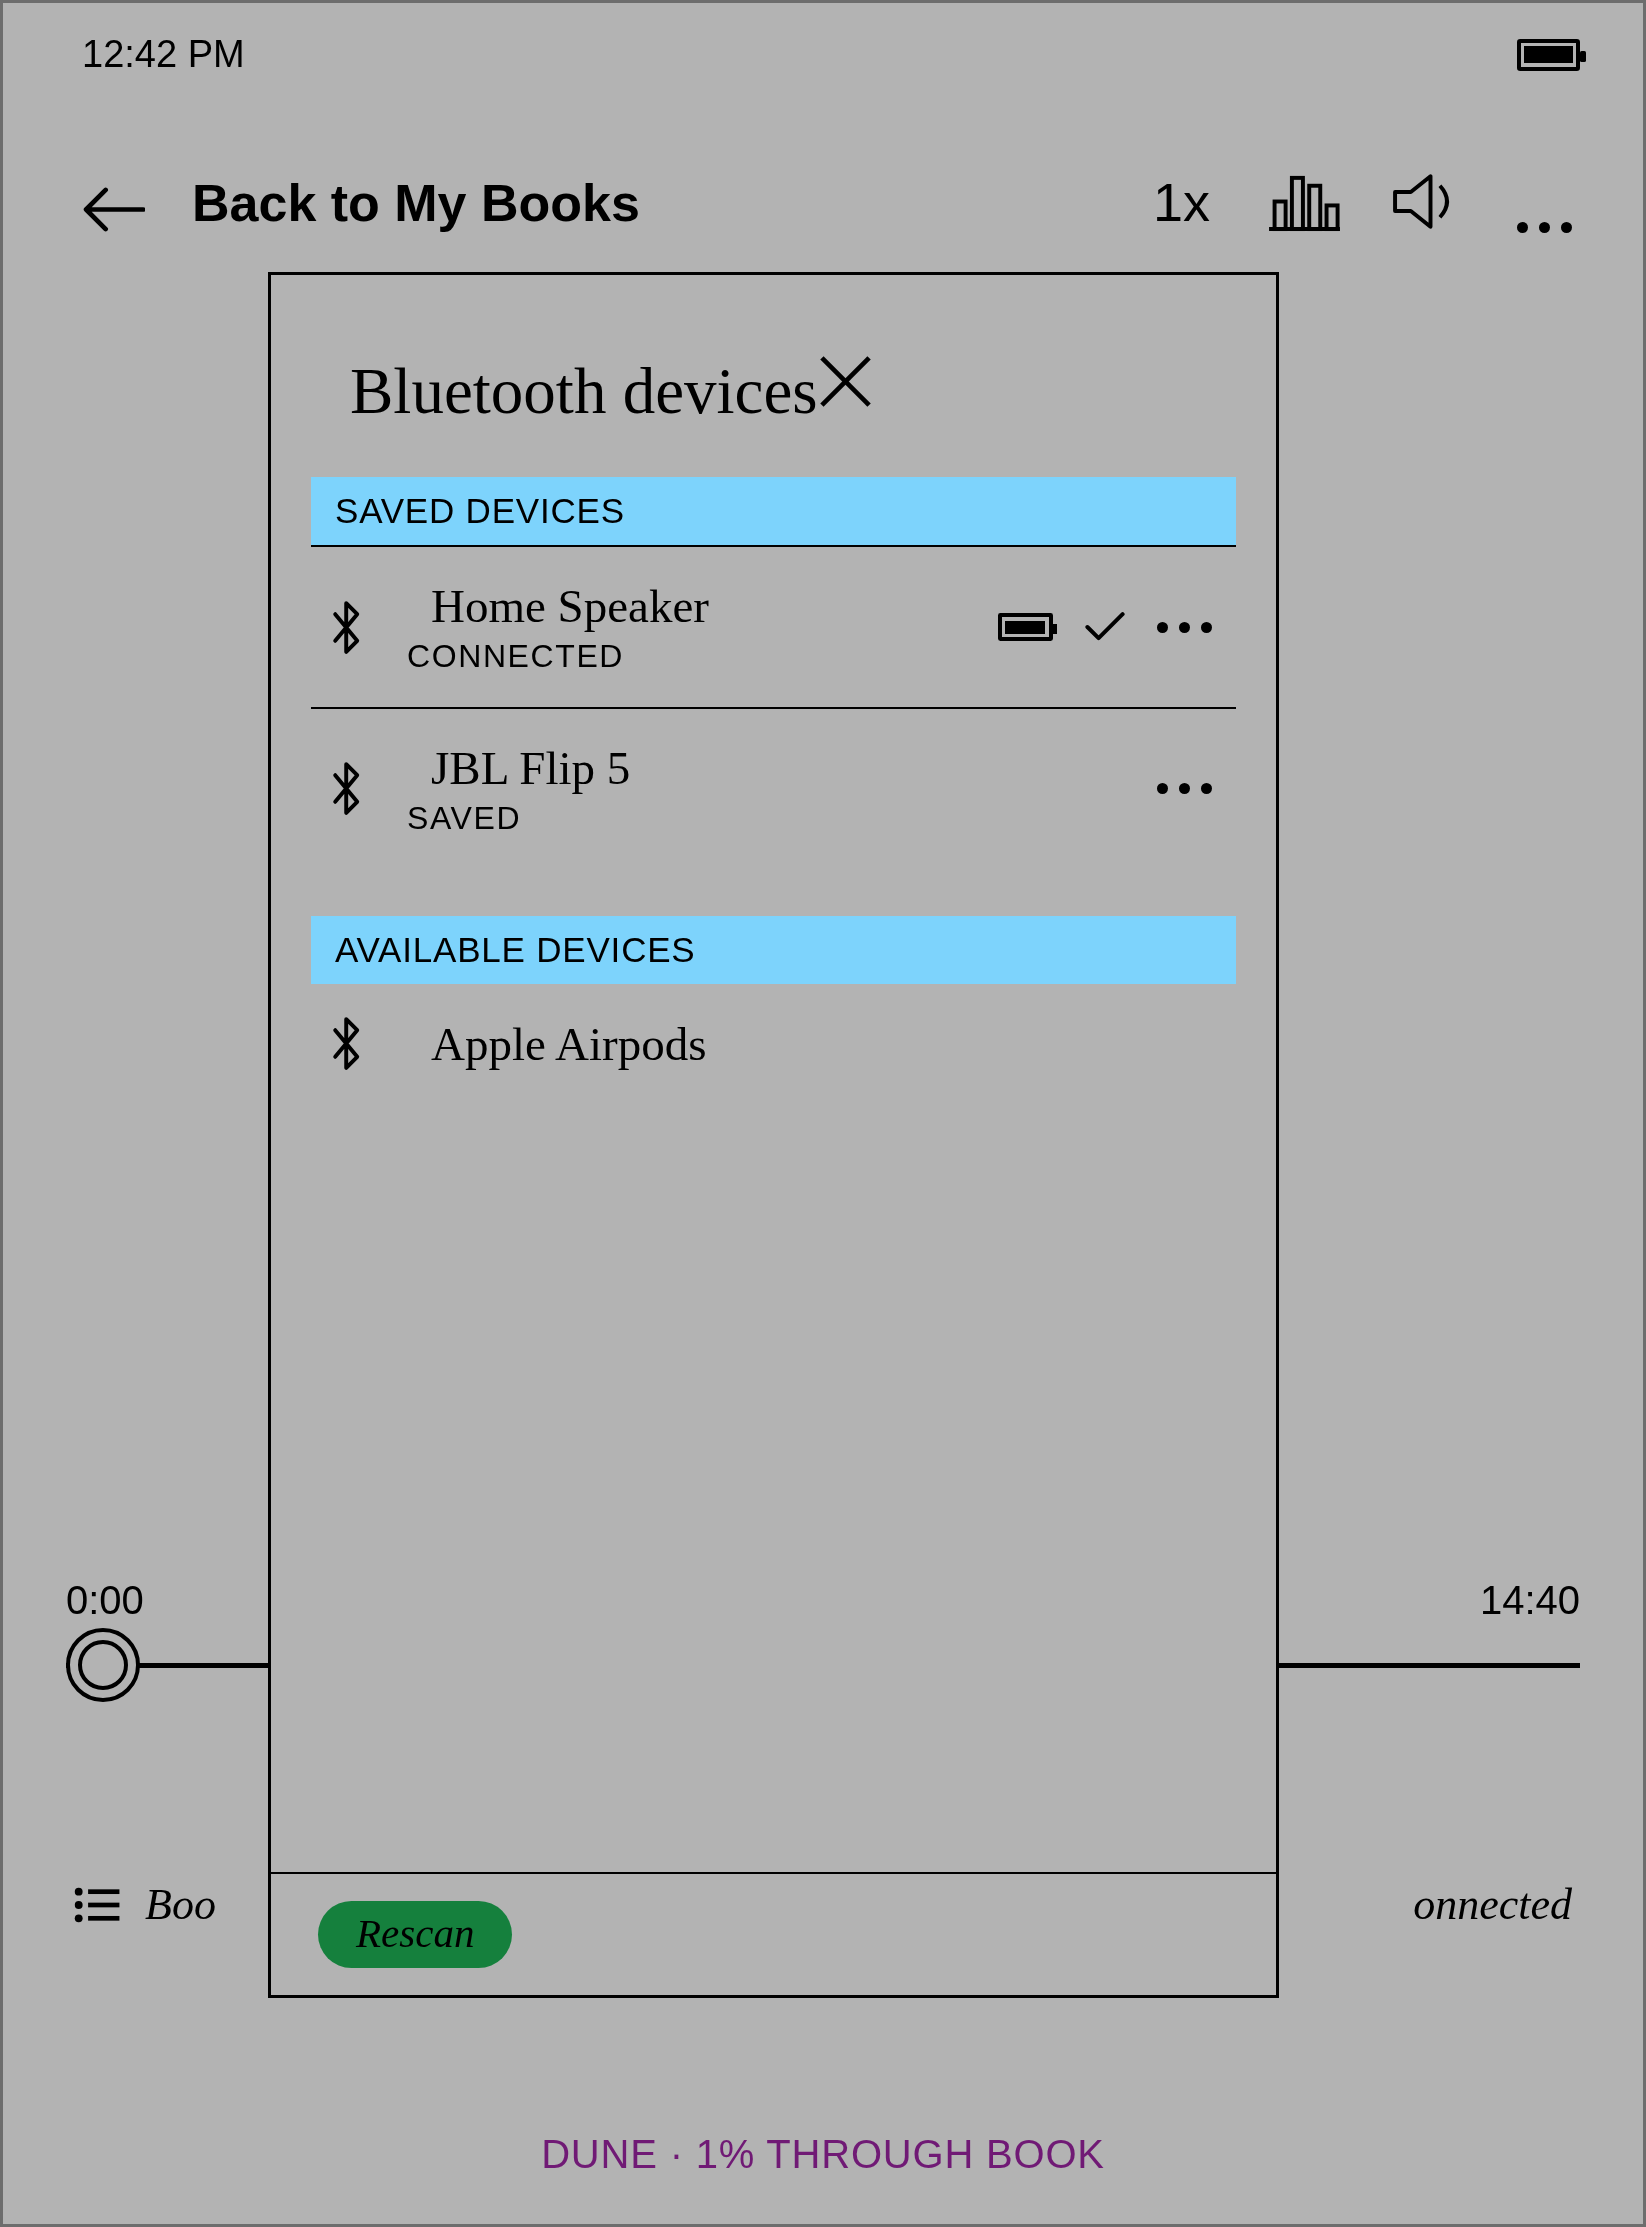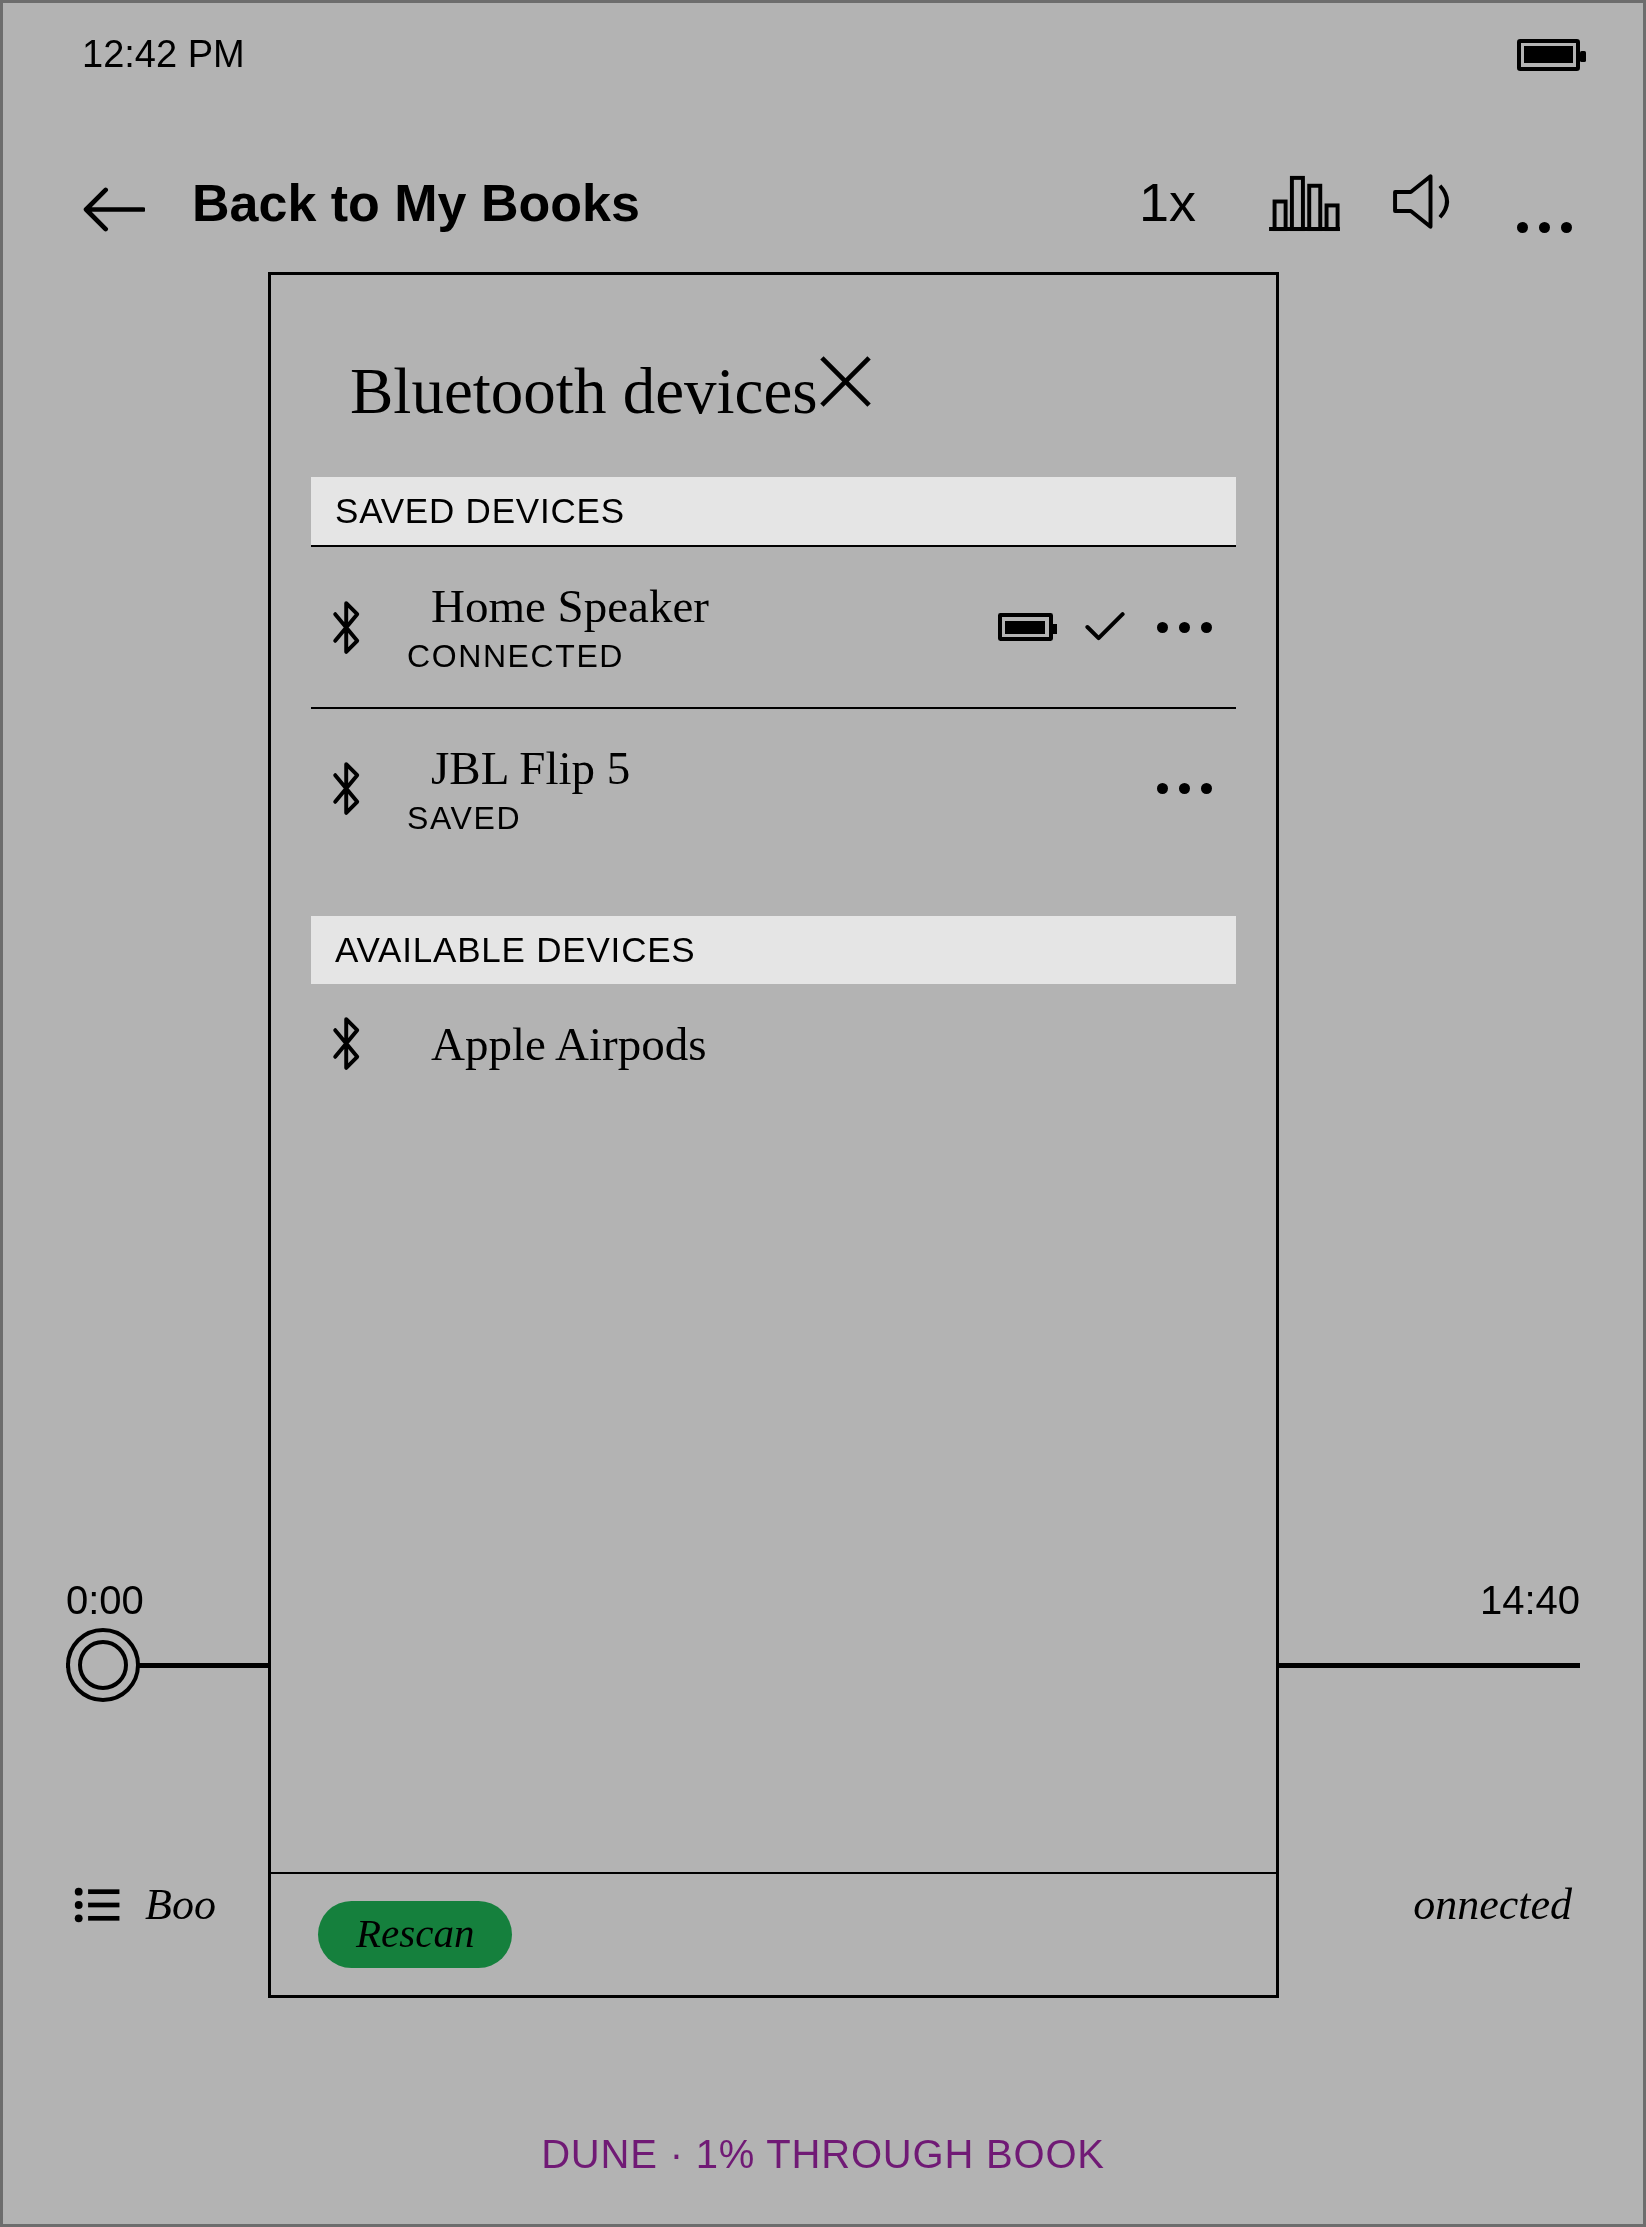--- a/index.html
+++ b/index.html
@@ -58,21 +58,21 @@
     font-size: 52px;
     margin-left: 47px;
     color:#000;
   }
   .header-spacer { flex: 1; }
   .speed-label {
     font-family: -apple-system, Helvetica, Arial, sans-serif;
     font-size: 54px;
     font-weight: 300;
     color:#000;
-    margin-right: 69px;
+    margin-right: 55px;
   }
   .eq-icon, .speaker-icon { margin-right: 47px; }
   .dots-h { display:flex; gap:11px; }
   .dots-h span { width:11px; height:11px; background:#000; border-radius:50%; }
 
   
   .playback {
     position:absolute; left:63px; right:63px; top: 1575px;
   }
   .times { display:flex; justify-content:space-between;
@@ -111,21 +111,21 @@
     display:flex; align-items:flex-start;
     padding: 79px 47px 32px 79px;
   }
   .modal-title {
     font-size: 65px;
     color:#000;
   }
   .modal-close { margin-left:auto; width:55px; height:55px; }
 
   .section-head {
-    background:#e5e5e5;
+    background:#7dd3fc;
     margin: 16px 40px 0 40px;
     padding: 14.2px 24px;
     border-bottom: 2.4px solid #000;
     font-family: -apple-system, Helvetica, Arial, sans-serif;
     font-size: 35px; letter-spacing:0.8px; color:#000;
   }
   .device-row {
     margin: 0 40px;
     padding: 32px 24px 32px 16px;
     display:flex; align-items:center;

